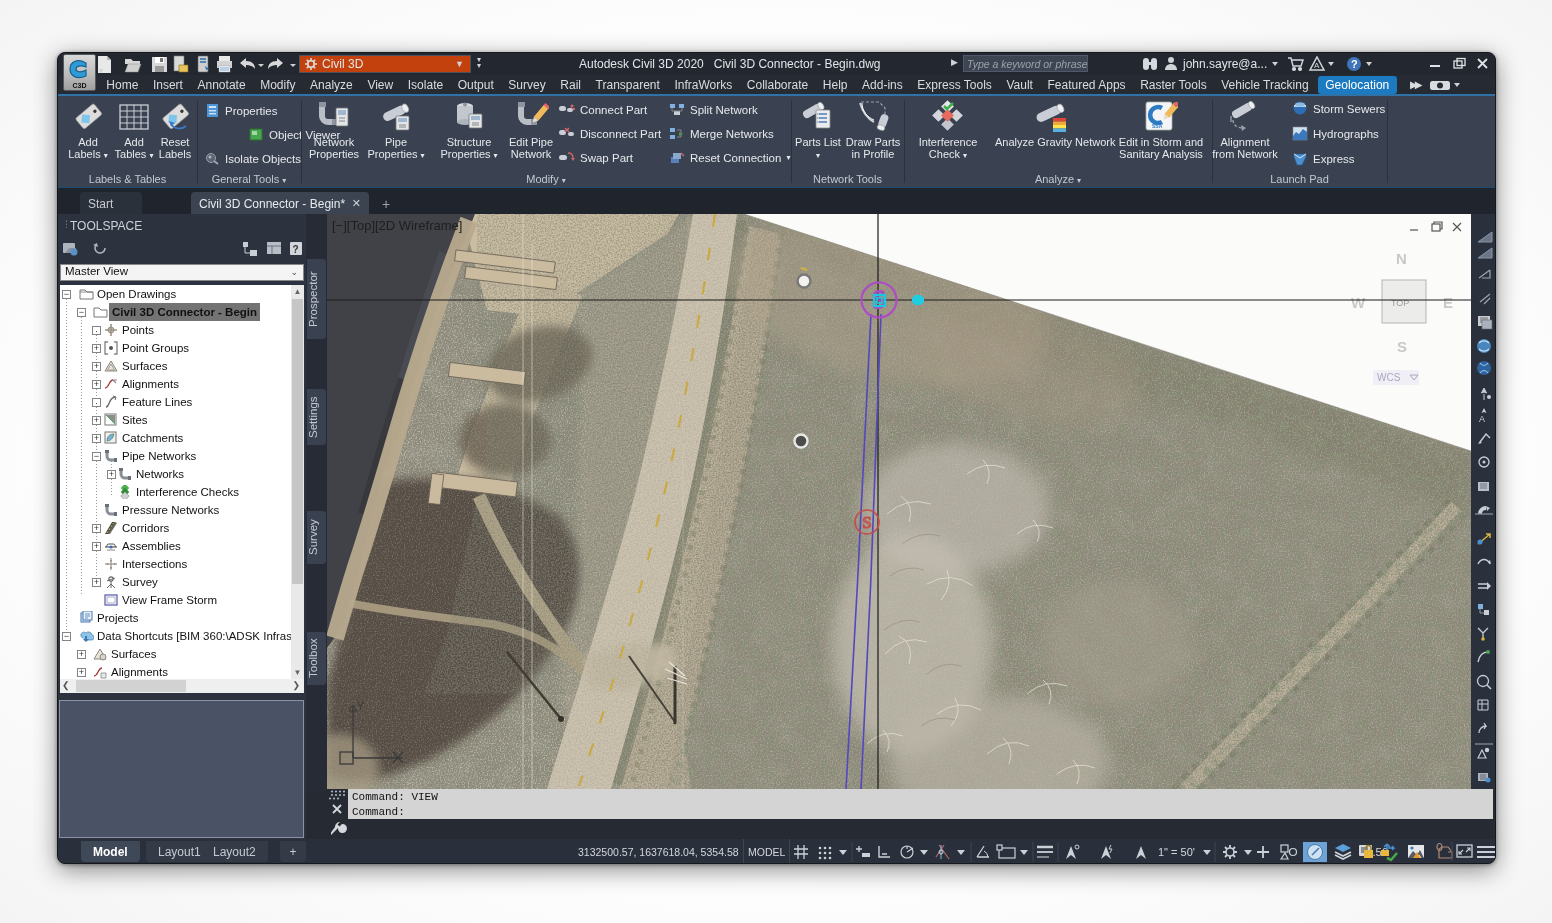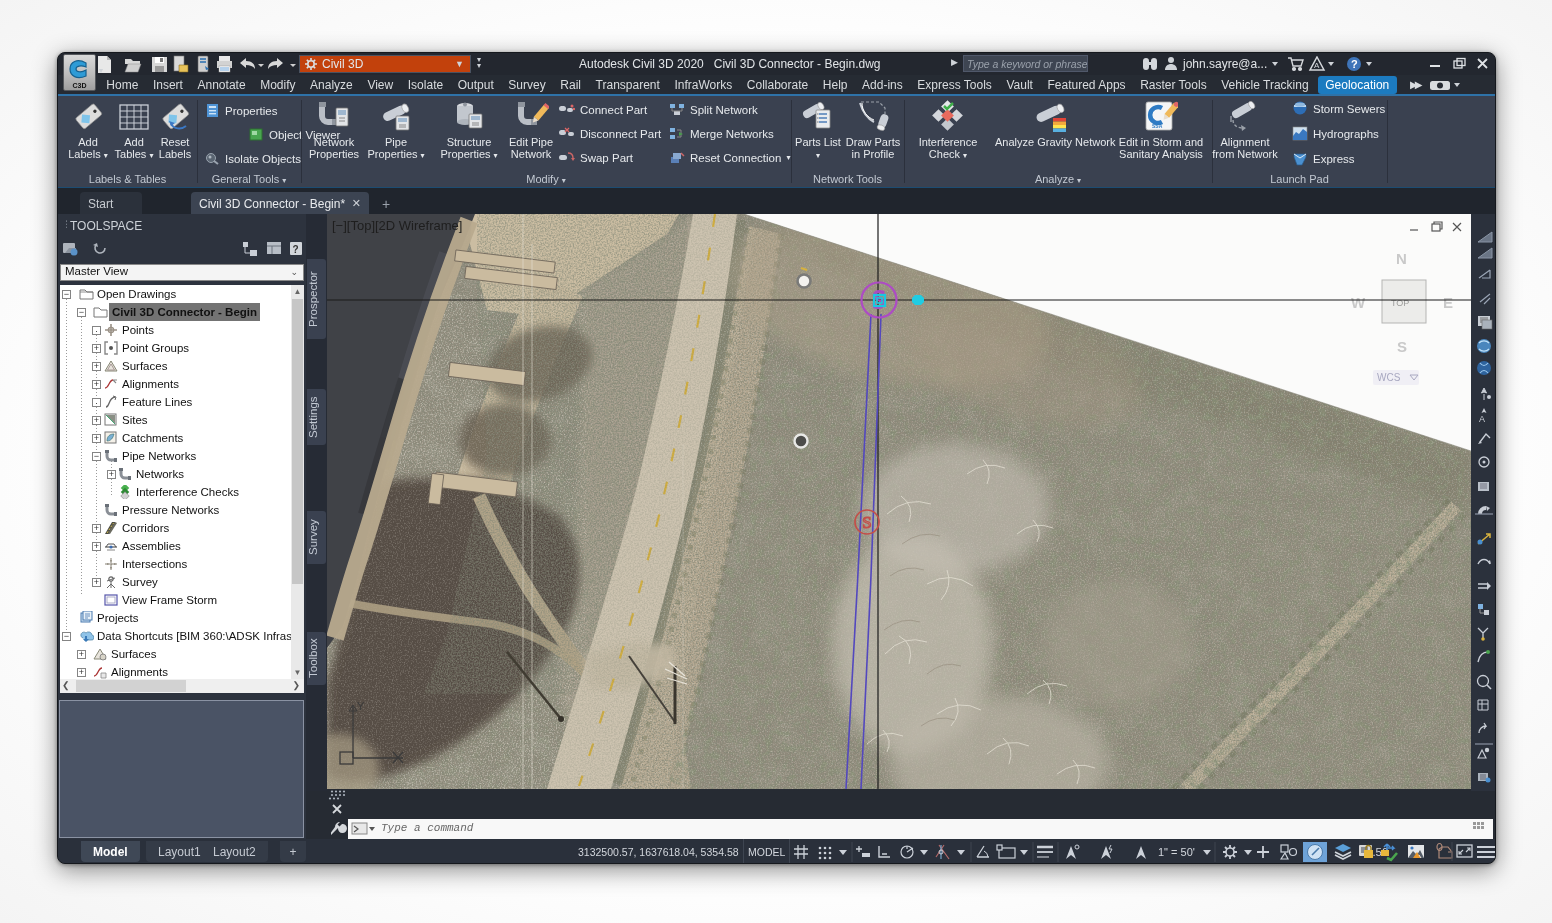--- a/index.html
+++ b/index.html
@@ -977,38 +977,21 @@
           <circle cx="3" cy="9.5" r="1.1"></circle>
             <circle cx="7" cy="9.5" r="1.1"></circle>
             <circle cx="11" cy="9.5" r="1.1"></circle>
         </g>
         <path d="M6 16 l8 8 M14 16 l-8 8" stroke="#d5d8dc" stroke-width="1.8"></path>
         <g transform="translate(3,33)">
             <path d="M1 13 L8 6 a4.5 4.5 0 104 -4 l-2.5 2.5 -2 -2 L10 0 a5 5 0 00-5 5 L1 10.5z" fill="#d5d8dc"></path>
           </g>
       </svg>
     </div>
-    <div class="abs" id="cmdline">
-      <svg width="24" height="18" viewBox="0 0 24 18" style="position:absolute;left:3px;top:1px;">
-          <rect x="1" y="3" width="15" height="11" fill="#e8e8e8" stroke="#888"></rect>
-          <path d="M3 6 l4 3 -4 3" fill="none" stroke="#555" stroke-width="1.2"></path>
-          <path d="M18 7 l3 4 3 -4z" fill="#555"></path>
-        </svg>
-      <span style="position:absolute;left:33px;top:3px;font-style:italic;">Type a command</span>
-      <svg width="16" height="12" viewBox="0 0 16 12" style="position:absolute;right:4px;top:3px;">
-          <g fill="#999">
-            <rect x="0" y="0" width="3" height="3"></rect>
-            <rect x="4" y="0" width="3" height="3"></rect>
-            <rect x="8" y="0" width="3" height="3"></rect>
-            <rect x="0" y="4" width="3" height="3"></rect>
-            <rect x="4" y="4" width="3" height="3"></rect>
-            <rect x="8" y="4" width="3" height="3"></rect>
-          </g>
-        </svg>
-    </div>
+    <div class="abs" id="cmdhist">Command: VIEW<br>Command:</div>
     <div class="abs" id="statusbar">
       <div class="ltab" style="left:23px;background:#3f4856;color:#fff;font-weight:bold;">Model</div>
       <div class="ltab" style="left:88px;">Layout1</div>
       <div class="ltab" style="left:143px;">Layout2</div>
       <div class="ltab" style="left:222px;width:26px;padding:0;justify-content:center;">+</div>
       <div class="abs" style="left:520px;top:7px;font-size:10.5px;color:#d3d7dd;">3132500.57, 1637618.04, 5354.58</div>
       <div class="abs" style="left:685px;top:0;width:1px;height:26px;background:#3e4551;"></div>
       <div class="abs" style="left:690px;top:7px;font-size:10.5px;color:#d3d7dd;">MODEL</div>
       <div class="abs" style="left:731px;top:0;width:1px;height:26px;background:#3e4551;"></div>
       <svg class="abs" style="left:736px;top:3px;" width="600" height="20" viewBox="0 0 600 20">

